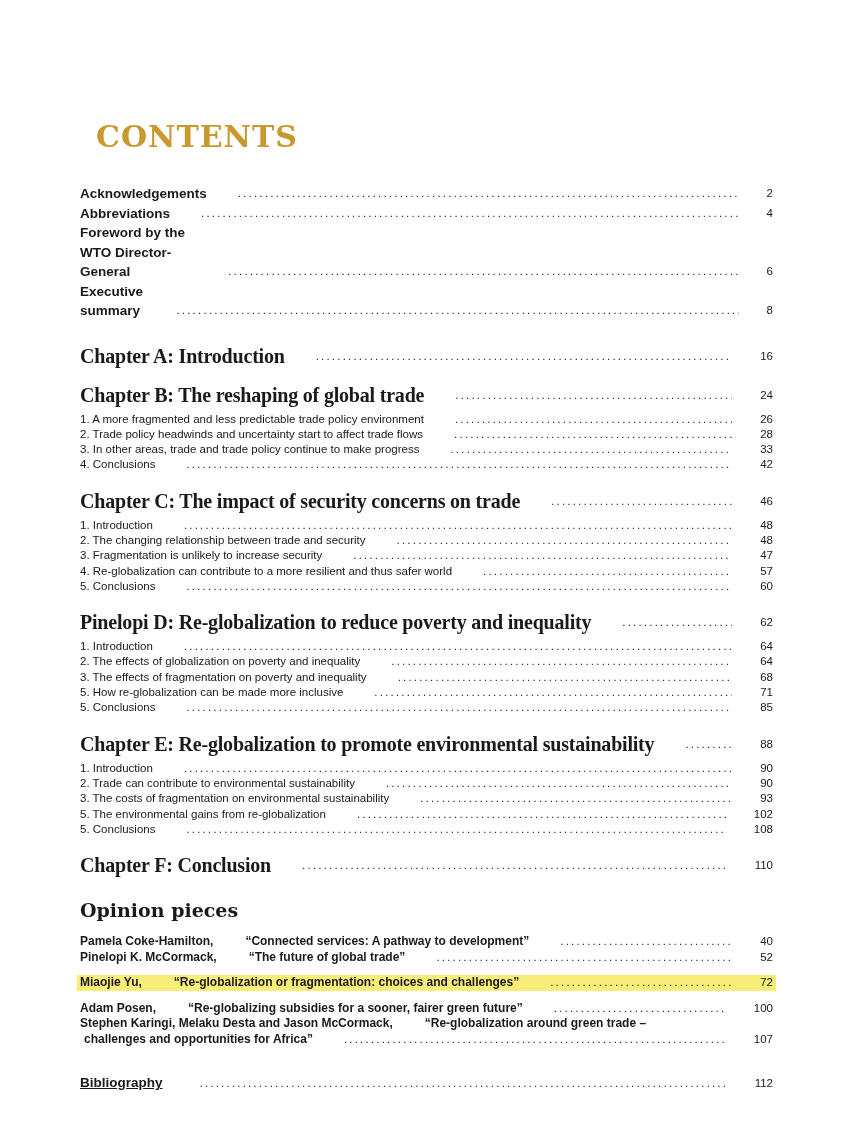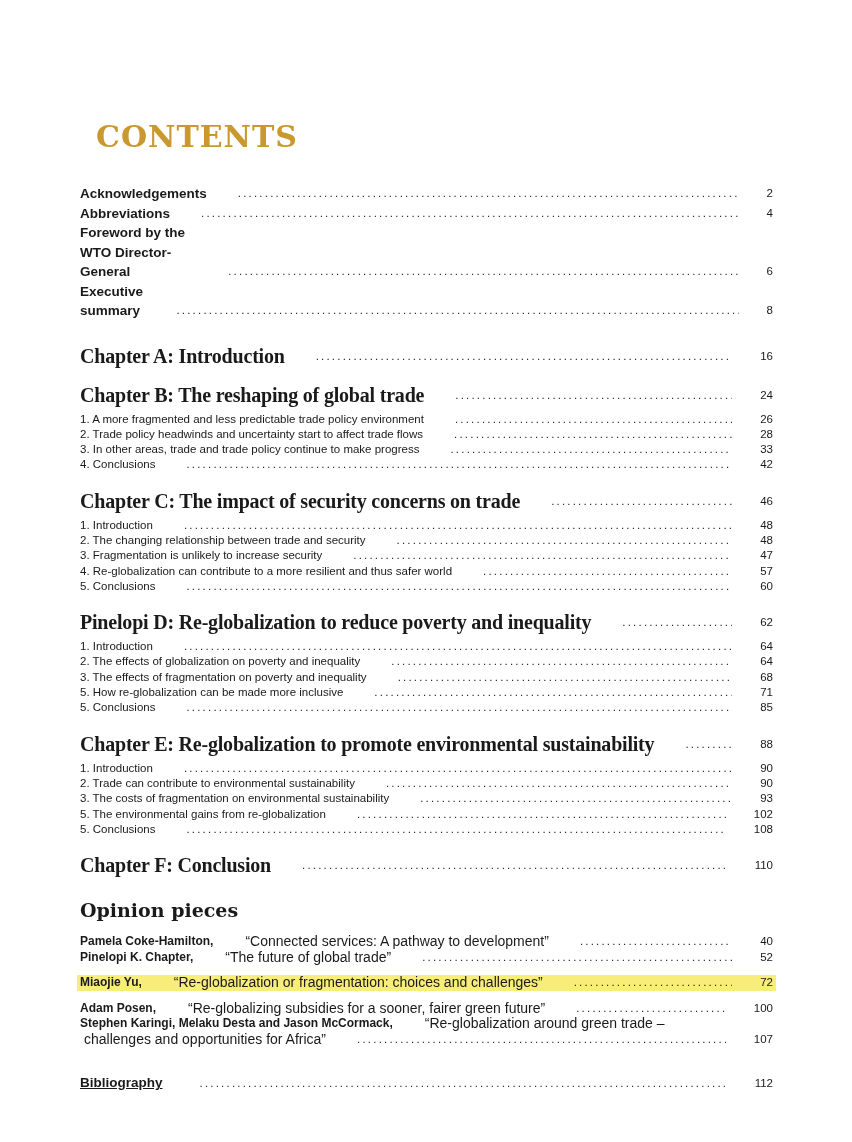--- a/index.html
+++ b/index.html
@@ -40,21 +40,21 @@
   .subs .row{line-height:15.3px;}
   .sub-lbl{font-size:11.5px;white-space:nowrap;}
   
   .opinion-head{
     margin-top:24px;font-family:"DejaVu Serif",serif;font-weight:bold;
     font-size:19px;line-height:20px;
   }
   .opinion{margin-top:14px;}
   .opinion .row{line-height:15.5px;}
   .op-author{font-size:12px;font-weight:bold;white-space:nowrap;}
-  .op-title{font-size:14px;white-space:nowrap;margin-left:4px;}
+  .op-title{font-size:12px;white-space:nowrap;margin-left:4px;font-weight:bold;}
   .row.hl{background:var(--hl);padding:0 3px;margin:10px -3px;}
   
   .biblio{margin-top:26px;}
   .biblio .row{line-height:20px;}
   .biblio .lbl{font-size:13.5px;font-weight:bold;margin-right:6px;text-decoration:underline;}
 </style>
 </head>
 <body>
 
 <div class="page">
@@ -233,21 +233,21 @@
 
   <div class="opinion-head">Opinion pieces</div>
   <div class="opinion" id="opinion-items">
       <div class="row">
         <span class="op-author">Pamela Coke-Hamilton,</span>
         <span class="op-title">“Connected services: A pathway to development”</span>
         <span class="dots"></span>
         <span class="pg">40</span>
       </div>
       <div class="row">
-        <span class="op-author">Pinelopi K. Chapter,</span>
+        <span class="op-author">Pinelopi K. McCormack,</span>
         <span class="op-title">“The future of global trade”</span>
         <span class="dots"></span>
         <span class="pg">52</span>
       </div>
       <div class="row hl">
         <span class="op-author">Miaojie Yu,</span>
         <span class="op-title">“Re-globalization or fragmentation: choices and challenges”</span>
         <span class="dots"></span>
         <span class="pg">72</span>
       </div>

